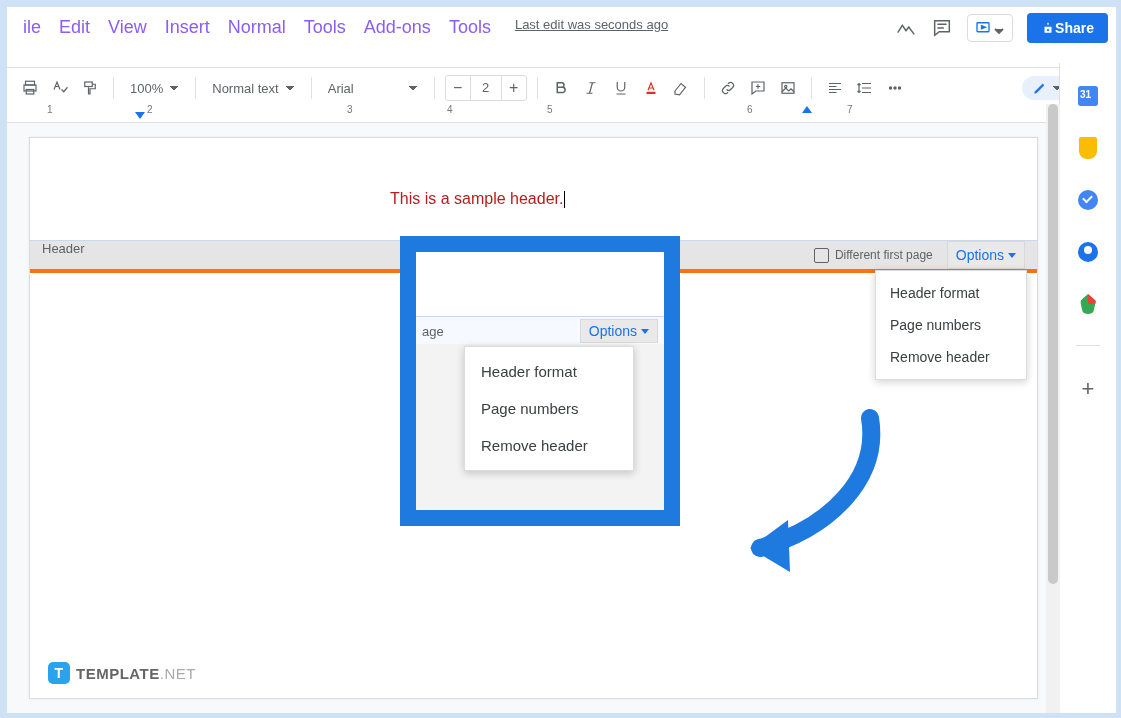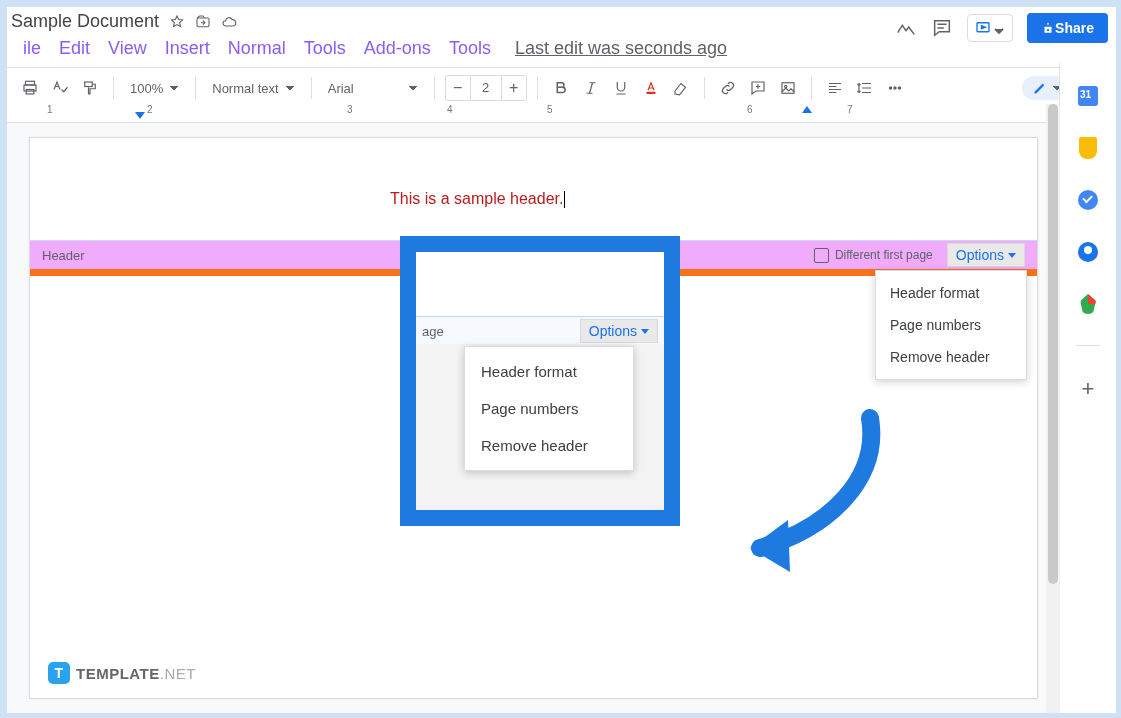--- a/index.html
+++ b/index.html
@@ -35,21 +35,21 @@
     border-bottom: 1px solid #e0e0e0;
   }
   .title-left { display: flex; flex-direction: column; }
   .title-row { display: flex; align-items: center; gap: 10px; padding-left: 0; }
   .doc-title { font-size: 18px; color: #444; }
   .title-icon { width: 16px; height: 16px; display:inline-flex; align-items:center; justify-content:center; color:#616161; }
   .title-icon svg { width:16px; height:16px; stroke:#616161; fill:none; stroke-width:1.6; }
 
   .menubar { display:flex; gap:6px; padding: 2px 0 0 6px; }
   .menu-item { font-size: 18px; color:#8b5cf6; padding: 4px 6px; border-radius:3px; cursor:pointer; }
-  .last-edit { font-size: 18px; color:#5f6368; text-decoration: underline; margin-left: 12px; padding:4px 0; }
+  .last-edit { font-size: 13px; color:#5f6368; text-decoration: underline; margin-left: 12px; padding:4px 0; }
 
   .title-right { position:absolute; right:8px; top:6px; display:flex; align-items:center; gap:14px; }
   .t-icon { width:22px; height:22px; display:inline-flex; align-items:center; justify-content:center; color:#5f6368; cursor:pointer; }
   .t-icon svg { width:22px; height:22px; stroke:#5f6368; fill:none; stroke-width:1.6; }
   .present-btn { display:flex; align-items:center; gap:2px; border:1px solid #dadce0; border-radius:4px; padding:4px 6px; cursor:pointer; }
   .present-btn svg { width:18px; height:18px; stroke:#1a73e8; fill:none; stroke-width:1.8; }
   .present-caret { width:12px; height:12px; }
   .share-btn { background:#1a73e8; color:#fff; border-radius:4px; padding:7px 14px; display:flex; align-items:center; font-size:14px; font-weight:600; cursor:pointer; }
   .share-btn svg { width:14px; height:14px; fill:#fff; }
 
@@ -86,21 +86,21 @@
   .ruler .num { position:absolute; top:0; }
   .ruler .marker { position:absolute; top:8px; width:0; height:0; }
   .ruler .marker.down { border-left:5px solid transparent; border-right:5px solid transparent; border-top:7px solid #1a73e8; }
   .ruler .marker.up { border-left:5px solid transparent; border-right:5px solid transparent; border-bottom:7px solid #1a73e8; top:2px; }
 
   .page-wrap { padding: 14px 22px; }
   .page { background:#fff; border:1px solid #dcdcdc; min-height:560px; position:relative; box-shadow:0 0 2px rgba(0,0,0,0.08); }
   .header-text { position:absolute; top:52px; left:360px; font-size:16px; color:#b91c1c; }
   .header-text .cursor { display:inline-block; width:1px; height:17px; background:#000; margin-left:1px; vertical-align:middle; }
 
-  .header-bar { position:absolute; top:102px; left:0; right:0; border-top:1px solid #c9d7f0; border-bottom:7px solid #f97316; background:#f0abfc; height:28px; display:flex; align-items:center; padding:0 12px; font-size:13px; color:#5f6368; }
+  .header-bar { position:absolute; top:102px; left:0; right:0; border-top:1px solid #c9d7f0; border-bottom:4px solid #f97316; background:#e5e5e5; height:28px; display:flex; padding:0 12px; font-size:13px; color:#5f6368; }
   .header-bar .spacer { flex:1; }
   .dfp { display:flex; align-items:center; gap:6px; font-size:12px; color:#5f6368; margin-right:14px; }
   .dfp .chk { width:13px; height:13px; border:1.5px solid #5f6368; border-radius:2px; display:inline-block; }
   .options-btn { background:#e9e9e9; color:#1a73e8; font-size:14px; padding:3px 8px; border:1px solid #d9d9d9; display:flex; align-items:center; gap:4px; cursor:pointer; }
   .options-btn .caret { width:0; height:0; border-left:4px solid transparent; border-right:4px solid transparent; border-top:5px solid #1a73e8; }
 
   .dropdown1 { position:absolute; top:132px; right:10px; background:#fff; border:1px solid #dadce0; box-shadow:0 2px 8px rgba(0,0,0,0.18); width:150px; padding:6px 0; font-size:14px; color:#3c4043; }
   .dropdown1 .li { padding:8px 14px; cursor:pointer; }
 
   
@@ -143,40 +143,20 @@
   .vscroll .thumb { position:absolute; top:0; left:2px; width:10px; height:480px; background:#c9c9c9; border-radius:5px; }
 </style>
 </head>
 <body>
 
 <div class="stage">
   <div class="app">
 
     <div class="titlebar">
       <div class="title-left">
-        <div class="title-row">
-          <span class="doc-title">Sample Document</span>
-          <span class="title-icon">
-            <svg viewBox="0 0 24 24">
-                <path d="M12 3l2.5 5.3 5.8.6-4.3 4 1.2 5.7L12 15.8 6.8 18.6 8 12.9l-4.3-4 5.8-.6z"></path>
-              </svg>
-          </span>
-          <span class="title-icon">
-            <svg viewBox="0 0 24 24">
-                <rect x="3" y="6" width="18" height="13" rx="2"></rect>
-                <path d="M3 6l4-3h5l2 3"></path>
-                <path d="M12 10l3 3-3 3M9 13h6"></path>
-              </svg>
-          </span>
-          <span class="title-icon">
-            <svg viewBox="0 0 24 24">
-                <path d="M7 18a4 4 0 010-8 5 5 0 019.6-1.5A4 4 0 0118 18H7z"></path>
-              </svg>
-          </span>
-        </div>
         <div class="menubar">
           <span class="menu-item">ile</span>
           <span class="menu-item">Edit</span>
           <span class="menu-item">View</span>
           <span class="menu-item">Insert</span>
           <span class="menu-item">Normal</span>
           <span class="menu-item">Tools</span>
           <span class="menu-item">Add-ons</span>
           <span class="menu-item">Tools</span>
           <span class="last-edit">Last edit was seconds ago</span>

